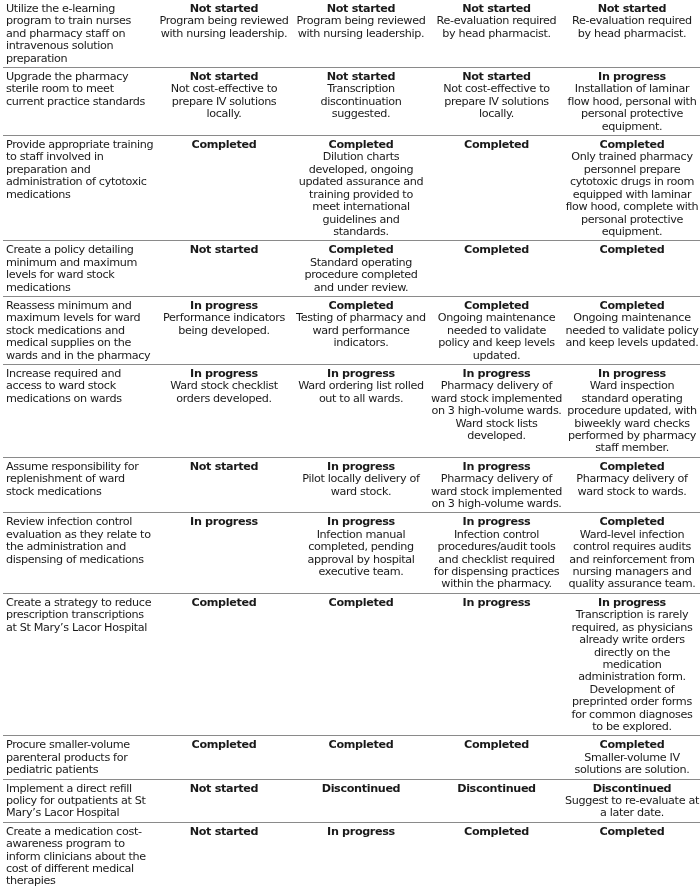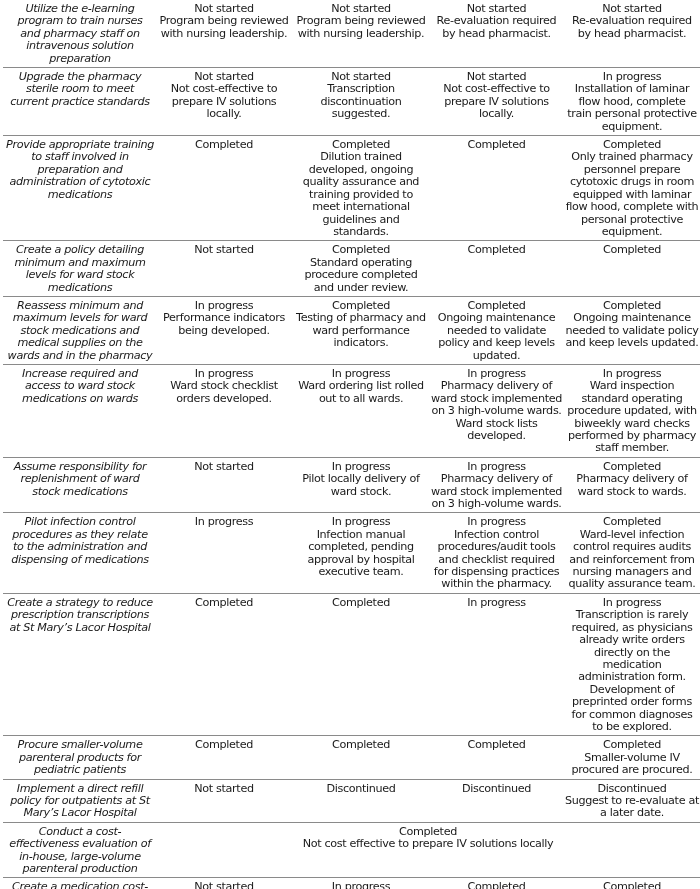--- a/index.html
+++ b/index.html
@@ -21,22 +21,22 @@
   col.c1 { width: 137px; }
   col.c2 { width: 137px; }
   col.c3 { width: 134px; }
   col.c4 { width: 137px; }
   tr { border-bottom: 1.5px solid #8a8a8a; }
   td {
     vertical-align: top;
     padding: 3px 1px 2px 2px;
     text-align: center;
   }
-  td.obj { text-align: center; padding-left: 3px; font-style: italic; }
-  .status { font-weight: normal; display: block; }
+  td.obj { text-align: left; padding-left: 3px; }
+  .status { font-weight: bold; display: block; }
   .note { display: block; }
 </style>
 </head>
 <body>
 
 <table>
   <colgroup>
     <col class="c0">
       <col class="c1">
       <col class="c2">
@@ -72,31 +72,31 @@
         <td>
           <span class="status">Not started</span>
           <span class="note">Transcription discontinuation suggested.</span>
         </td>
         <td>
           <span class="status">Not started</span>
           <span class="note">Not cost-effective to prepare IV solutions locally.</span>
         </td>
         <td>
           <span class="status">In progress</span>
-          <span class="note">Installation of laminar flow hood, complete train personal protective equipment.</span>
+          <span class="note">Installation of laminar flow hood, personal with personal protective equipment.</span>
         </td>
       </tr>
       <tr>
         <td class="obj">Provide appropriate training to staff involved in preparation and administration of cytotoxic medications</td>
         <td>
           <span class="status">Completed</span>
         </td>
         <td>
           <span class="status">Completed</span>
-          <span class="note">Dilution trained developed, ongoing quality assurance and training provided to meet international guidelines and standards.</span>
+          <span class="note">Dilution charts developed, ongoing updated assurance and training provided to meet international guidelines and standards.</span>
         </td>
         <td>
           <span class="status">Completed</span>
         </td>
         <td>
           <span class="status">Completed</span>
           <span class="note">Only trained pharmacy personnel prepare cytotoxic drugs in room equipped with laminar flow hood, complete with personal protective equipment.</span>
         </td>
       </tr>
       <tr>
@@ -165,21 +165,21 @@
         <td>
           <span class="status">In progress</span>
           <span class="note">Pharmacy delivery of ward stock implemented on 3 high-volume wards.</span>
         </td>
         <td>
           <span class="status">Completed</span>
           <span class="note">Pharmacy delivery of ward stock to wards.</span>
         </td>
       </tr>
       <tr>
-        <td class="obj">Pilot infection control procedures as they relate to the administration and dispensing of medications</td>
+        <td class="obj">Review infection control evaluation as they relate to the administration and dispensing of medications</td>
         <td>
           <span class="status">In progress</span>
         </td>
         <td>
           <span class="status">In progress</span>
           <span class="note">Infection manual completed, pending approval by hospital executive team.</span>
         </td>
         <td>
           <span class="status">In progress</span>
           <span class="note">Infection control procedures/audit tools and checklist required for dispensing practices within the pharmacy.</span>
@@ -211,44 +211,37 @@
           <span class="status">Completed</span>
         </td>
         <td>
           <span class="status">Completed</span>
         </td>
         <td>
           <span class="status">Completed</span>
         </td>
         <td>
           <span class="status">Completed</span>
-          <span class="note">Smaller-volume IV procured are procured.</span>
+          <span class="note">Smaller-volume IV solutions are solution.</span>
         </td>
       </tr>
       <tr>
         <td class="obj">Implement a direct refill policy for outpatients at St Mary’s Lacor Hospital</td>
         <td>
           <span class="status">Not started</span>
         </td>
         <td>
           <span class="status">Discontinued</span>
         </td>
         <td>
           <span class="status">Discontinued</span>
         </td>
         <td>
           <span class="status">Discontinued</span>
           <span class="note">Suggest to re-evaluate at a later date.</span>
-        </td>
-      </tr>
-      <tr>
-        <td class="obj">Conduct a cost-effectiveness evaluation of in-house, large-volume parenteral production</td>
-        <td colspan="4">
-          <span class="status">Completed</span>
-          <span class="note">Not cost effective to prepare IV solutions locally</span>
         </td>
       </tr>
       <tr>
         <td class="obj">Create a medication cost-awareness program to inform clinicians about the cost of different medical therapies</td>
         <td>
           <span class="status">Not started</span>
         </td>
         <td>
           <span class="status">In progress</span>
         </td>

